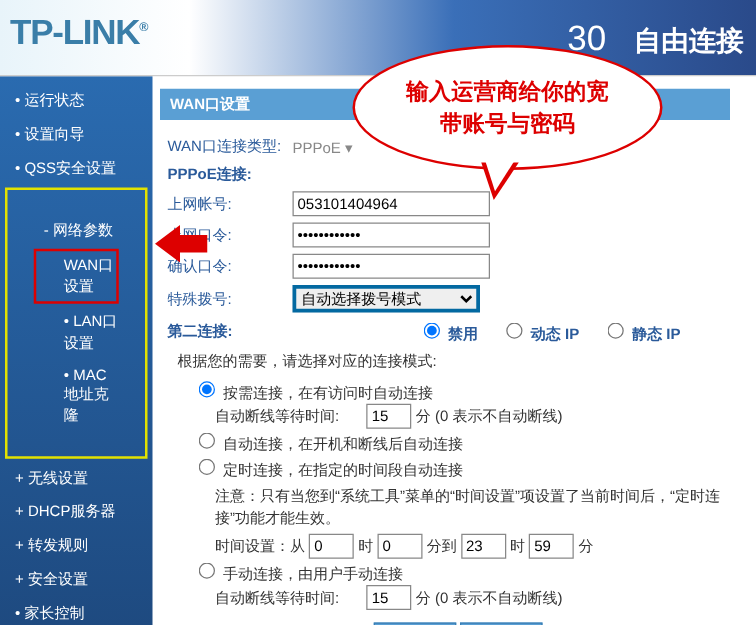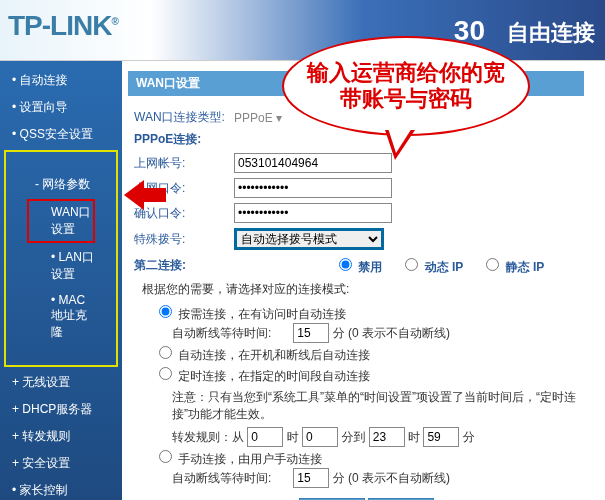--- a/index.html
+++ b/index.html
@@ -1,54 +1,54 @@
 <!DOCTYPE html>
 <html><head>
 <meta charset="utf-8">
 <style>
   body{margin:0;font-family:SimSun,Arial,sans-serif;font-size:12px;background:#fff;color:#000;width:605px;height:500px;overflow:hidden;position:relative}
   .banner{height:60px;background:linear-gradient(to right,#e8f4fa 0,#fff 25%,#3a6fb8 60%,#2a4a8a 100%);border-bottom:1px solid #ccc;position:relative;overflow:hidden}
   .logo{position:absolute;left:8px;top:10px;font-family:Arial,sans-serif;font-weight:bold;font-size:28px;color:#3a7ea8;letter-spacing:-1px}.logo sup{font-size:10px}
-  .banner-text{position:absolute;right:10px;top:18px;font-size:22px;font-weight:bold;color:#fff}.banner-num{position:absolute;right:120px;top:15px;font-size:28px;font-weight:bold;color:#fff}
+  .banner-text{position:absolute;right:10px;top:18px;font-size:22px;font-weight:bold;color:#fff}.banner-num{position:absolute;right:120px;top:15px;font-size:28px;font-weight:normal;color:#fff}
   .main{display:flex;height:440px}
   .sidebar{width:122px;background:linear-gradient(to bottom,#2a6bb0,#1e4a80);color:#fff;padding-top:6px;font-size:12px;flex-shrink:0}
   .sidebar .item{padding:5px 0 5px 12px;cursor:pointer}.sidebar .sub{padding-left:26px}.sidebar .dot::before{content:"• ";color:#fff}
   .sidebar .plus::before{content:"+ ";color:#fff}.sidebar .minus::before{content:"- ";color:#fff}
   .sidebar .boxed{border:2px solid #e2e200;padding:19px;margin:2px 4px}
   .sidebar .hl{border:2px solid #d00;margin:1px 2px;padding:3px 2px 3px 22px}
   .content{flex:1;padding:0 0 0 6px;overflow:hidden}
   .panel-title{background:#5a9fd4;color:#fff;font-weight:bold;padding:4px 8px;margin-top:10px;width:440px}
   .panel{padding:8px 6px;color:#2a5a9a}
   .row{display:flex;align-items:center;margin:5px 0}
   .lbl{width:100px;color:#2a5a9a}.bold{font-weight:bold}
   input[type=text],input[type=password]{border:1px solid #888;height:18px;padding:0 3px;font-size:12px}
   .w150{width:150px}.w28{width:28px;}
   select{border:3px solid #0369a1;font-size:12px}
   .radio-row label{margin-right:18px}.sec2{margin-left:100px}
   .inset{margin-left:20px;color:#333}.sub-lbl{display:inline-block;width:118px}
   .note{color:#333;margin:4px 0 4px 20px}
   .btn{background:#5a9fd4;color:#fff;border:1px solid #3a7fb4;padding:2px 18px;font-size:12px;cursor:pointer}
   .btn-row{text-align:center;margin-top:10px}
   .arrow{position:absolute;left:124px;top:175px;width:42px;height:40px}
-  .bubble{position:absolute;left:282px;top:36px;width:220px;background:#fff;border:2px solid #d00;border-radius:50%;padding:22px 12px;text-align:center;color:#d00;font-size:22px;font-weight:bold;line-height:26px}
+  .bubble{position:absolute;left:282px;top:36px;width:220px;background:#fff;border:2px solid #d00;border-radius:50%;padding:22px 12px;text-align:center;color:#d00;font-size:18px;font-weight:bold;line-height:26px}
   .tail{position:absolute;left:385px;top:130px;width:0;height:0;border-left:10px solid transparent;border-right:20px solid transparent;border-top:30px solid #d00}
   .tail2{position:absolute;left:388px;top:128px;width:0;height:0;border-left:8px solid transparent;border-right:16px solid transparent;border-top:25px solid #fff}
 </style>
 </head>
 <body>
 
 <div class="banner">
   <div class="logo"><span>TP-LINK</span><sup>®</sup></div>
   <div class="banner-num">30</div>
   <div class="banner-text">自由连接</div>
 </div>
 
 <div class="main">
   <div class="sidebar">
-    <div class="item dot"><span>自动连接</span></div>
+    <div class="item dot"><span>运行状态</span></div>
     <div class="item dot"><span>设置向导</span></div>
     <div class="item dot"><span>QSS安全设置</span></div>
     <div class="boxed">
       <div class="item minus" style="padding-left:10px"><span>网络参数</span></div>
       <div class="item hl"><span>WAN口设置</span></div>
       <div class="item dot sub"><span>LAN口设置</span></div>
       <div class="item dot sub"><span>MAC地址克隆</span></div>
     </div>
     <div class="item plus"><span>无线设置</span></div>
     <div class="item plus"><span>DHCP服务器</span></div>
@@ -97,21 +97,21 @@
       <div class="note" style="margin-left:8px">根据您的需要，请选择对应的连接模式:</div>
       <div class="inset"><label><input type="radio" checked="" style=""> <span>按需连接，在有访问时自动连接</span></label></div>
       <div class="inset" style="margin-left:38px">
         <span class="sub-lbl">自动断线等待时间:</span>
         <input type="text" class="w28" value="15" style="">
         <span>分  (0 表示不自动断线)</span></div>
       <div class="inset"><label><input type="radio" style=""> <span>自动连接，在开机和断线后自动连接</span></label></div>
       <div class="inset"><label><input type="radio" style=""> <span>定时连接，在指定的时间段自动连接</span></label></div>
       <div class="note" style="margin-left:38px">注意：只有当您到“系统工具”菜单的“时间设置”项设置了当前时间后，“定时连接”功能才能生效。</div>
       <div class="inset" style="margin-left:38px">
-        <span>转发规则：从</span>
+        <span>时间设置：从</span>
         <input type="text" class="w28" value="0" style=""> <span>时</span>
         <input type="text" class="w28" value="0" style=""> <span>分到</span>
         <input type="text" class="w28" value="23" style=""> <span>时</span>
         <input type="text" class="w28" value="59" style=""> <span>分</span>
       </div>
       <div class="inset"><label><input type="radio" style=""> <span>手动连接，由用户手动连接</span></label></div>
       <div class="inset" style="margin-left:38px">
         <span class="sub-lbl">自动断线等待时间:</span>
         <input type="text" class="w28" value="15" style="">
         <span>分  (0 表示不自动断线)</span></div>

